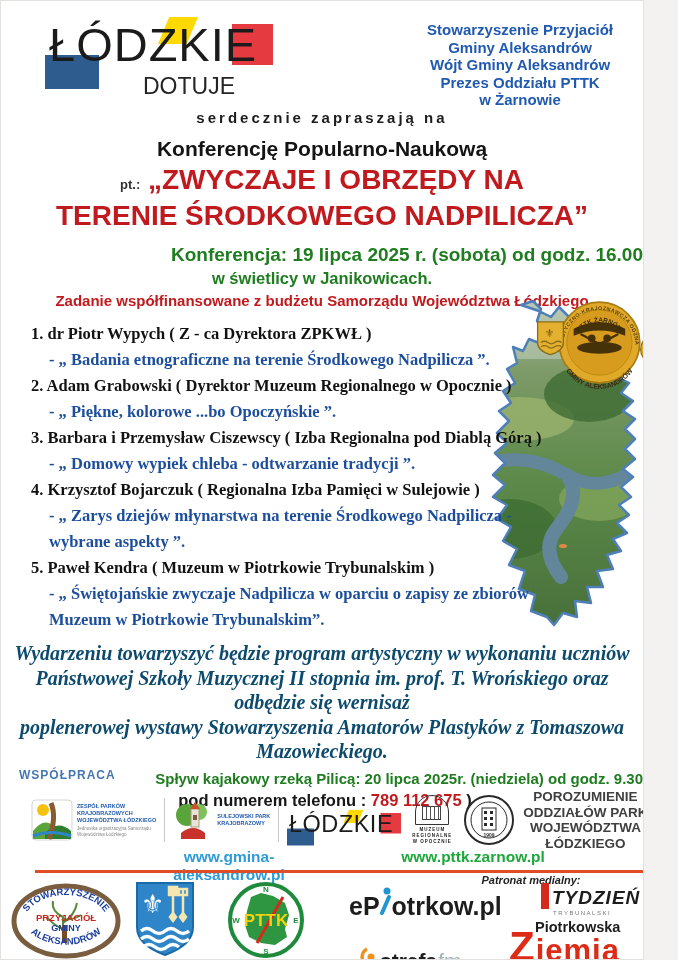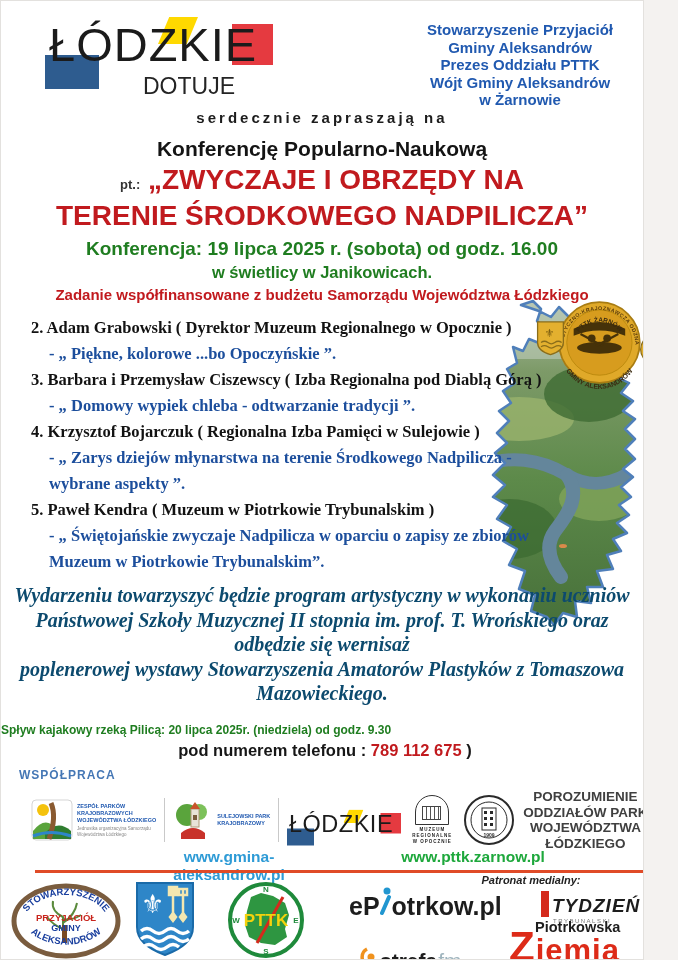--- a/index.html
+++ b/index.html
@@ -19,39 +19,39 @@
               color:#1b1b1b; font-weight:400; z-index:2; font-stretch:condensed; }
   .lz-sub { position:absolute; left:98px; top:58px; font-size:23px; color:#242424; z-index:2; }
   .organizers { text-align:center; color:#2059b0; font-weight:bold; font-size:15px;
                 line-height:17.5px; padding-top:6px; }
 
   .invite { text-align:center; font-weight:bold; font-size:15px; letter-spacing:3px; color:#1c1c1c; margin-top:6px; }
   .event-type { text-align:center; font-weight:bold; font-size:21px; color:#141414; margin-top:11px; }
   .main-title { text-align:center; font-weight:bold; font-size:28px; line-height:31px;
                 color:#c11a1e; margin-top:3px; }
   .main-title .pt { font-size:13px; color:#333; font-weight:bold; }
-  .date-line { text-align:center; font-weight:bold; font-size:19px; color:#1f7d20; margin-top:7px; }
+  .date-line { text-align:right; font-weight:bold; font-size:19px; color:#1f7d20; margin-top:13px; }
   .venue-line { text-align:center; font-weight:bold; font-size:16.5px; color:#1f7d20; margin-top:3px; }
   .funding-line { text-align:center; font-weight:bold; font-size:15px; color:#c11a1e; margin-top:4px; }
 
   
   .speakers { position:relative; z-index:1; width:552px; margin-top:12px;
               font-family:"Liberation Serif", serif; font-weight:bold; font-size:16.5px; line-height:26px; }
   .sp-name { padding-left:30px; color:#121212; }
   .sp-talk { padding-left:48px; color:#1c4e9c; }
 
   
   .map-photo { position:absolute; top:298px; right:2px; width:182px; height:328px; z-index:0; }
   .medal { position:absolute; top:296px; left:528px; width:146px; height:98px; z-index:2; }
 
   
   .artistic { position:relative; z-index:1; margin-top:8px; text-align:center; color:#0c4a6e;
               font-family:"Liberation Serif", serif; font-style:italic; font-weight:bold;
               font-size:20px; line-height:24.5px; }
-  .kayak-line { text-align:left; font-weight:bold; font-size:12px; color:#1f7d20; margin-top:17px; }
+  .kayak-line { text-align:right; font-weight:bold; font-size:15px; color:#1f7d20; margin-top:6px; }
   .signup-line { text-align:center; font-weight:bold; font-size:16.5px; color:#161616; margin-top:6px; }
   .phone-line { text-align:center; font-weight:bold; font-size:16.5px; color:#161616; margin-top:4px;padding-left:6px; }
   .phone-line .phone { color:#c11a1e; }
 
   
   .coop-label { position:absolute; left:18px; top:767px; font-size:12px; letter-spacing:1px;
                 color:#4577b5; font-weight:bold; }
   .partners { position:absolute; left:30px; top:792px; width:618px; height:54px;
               display:flex; align-items:center; gap:8px; }
   .p-logo { display:flex; align-items:center; gap:4px; }
@@ -77,21 +77,21 @@
   
   .patronat { position:absolute; left:430px; top:873px; width:200px; text-align:center;
               font-style:italic; font-size:11px; color:#222; font-weight:bold; }
   .bottom { position:absolute; left:0; top:878px; width:678px; height:82px; }
   .b-stow { position:absolute; left:10px; top:4px; }
   .b-shield { position:absolute; left:132px; top:0px; }
   .b-pttk { position:absolute; left:226px; top:2px; }
 
   .epiotrkow { position:absolute; left:348px; top:8px; display:flex; align-items:baseline; }
   .epiotrkow .blk { font-size:25px; font-weight:bold; color:#1d1d1d;text-align:right; }
-  .tydzien { position:absolute; left:540px; top:12px; }
+  .tydzien { position:absolute; left:540px; top:4px; }
   .tydzien .row { display:flex; align-items:flex-end; gap:3px; }
   .tydzien .bar { width:8px; height:26px; background:#d42a1c; }
   .tydzien .name { font-size:19px; font-weight:bold; font-style:italic; color:#1d1d1d; letter-spacing:1px; }
   .tydzien .sub { font-size:6px; letter-spacing:1.5px; color:#777; margin-left:12px; margin-top:1px; }
   .strefa { position:absolute; left:358px; top:46px;margin-top:21px; }
   .strefa .row { display:flex; align-items:baseline; gap:1px; }
   .strefa .name { font-size:21px; font-weight:bold; color:#1d1d1d; }
   .strefa .fm { font-size:21px; color:#9fb4bd; }
   .strefa .sub { font-size:5.5px; letter-spacing:2px; color:#888; margin-left:20px; }
   .ziemia { position:absolute; left:508px; top:42px; width:150px; }
@@ -108,22 +108,22 @@
     <div class="lodzkie-logo">
       <div class="lz-blue"></div>
       <div class="lz-yellow"></div>
       <div class="lz-red"></div>
       <div class="lz-title">ŁÓDZKIE</div>
       <div class="lz-sub">DOTUJE</div>
     </div>
     <div class="organizers">
       <div>Stowarzyszenie Przyjaciół</div>
       <div>Gminy Aleksandrów</div>
+      <div>Wójt Gminy Aleksandrów</div>
       <div>Prezes Oddziału PTTK</div>
-      <div>Wójt Gminy Aleksandrów</div>
       <div>w Żarnowie</div>
     </div>
   </div>
 
   <div class="invite">serdecznie zapraszają na</div>
   <div class="event-type">Konferencję Popularno-Naukową</div>
 
   <div class="main-title">
     <span class="pt">pt.:</span>
     <span>„ZWYCZAJE I OBRZĘDY NA</span><br>
@@ -191,20 +191,24 @@
     </g>
     <g>
       <circle cx="147" cy="60" r="17" fill="#e3b02f" stroke="#8a6d1a" stroke-width="1.5"></circle>
       <circle cx="147" cy="60" r="12" fill="none" stroke="#8a6d1a" stroke-width="1" stroke-dasharray="2 2"></circle>
       <text x="147" y="63" font-size="7" font-weight="bold" fill="#5a3b0a" text-anchor="middle">PTTK</text>
     </g>
   </svg>
 
   <div class="speakers">
     <div>
+      <div class="sp-name">1.  dr Piotr Wypych ( Z - ca Dyrektora ZPKWŁ )</div>
+      <div class="sp-talk">- „ Badania etnograficzne na terenie Środkowego Nadpilicza ”.</div>
+    </div>
+    <div>
       <div class="sp-name">2. Adam Grabowski ( Dyrektor Muzeum Regionalnego w Opocznie )</div>
       <div class="sp-talk">- „ Piękne, kolorowe ...bo Opoczyńskie ”.</div>
     </div>
     <div>
       <div class="sp-name">3. Barbara i Przemysław Ciszewscy ( Izba Regionalna pod Diablą Górą )</div>
       <div class="sp-talk">- „ Domowy wypiek chleba - odtwarzanie tradycji ”.</div>
     </div>
     <div>
       <div class="sp-name">4. Krzysztof Bojarczuk ( Regionalna Izba Pamięci w Sulejowie )</div>
       <div class="sp-talk">- „ Zarys dziejów młynarstwa na terenie Środkowego Nadpilicza - wybrane aspekty ”.</div>

